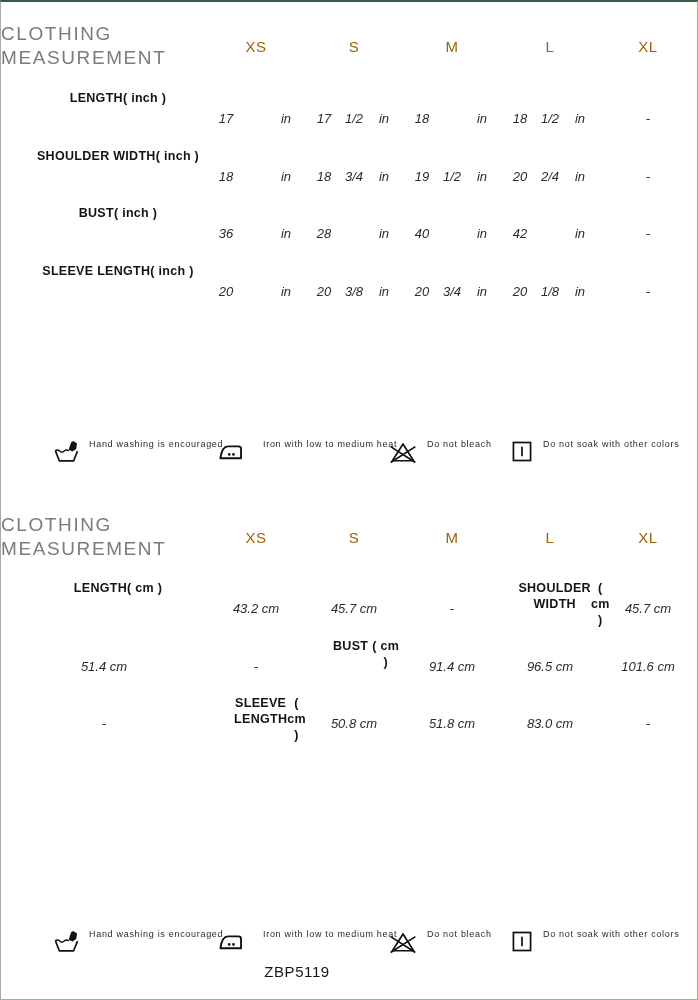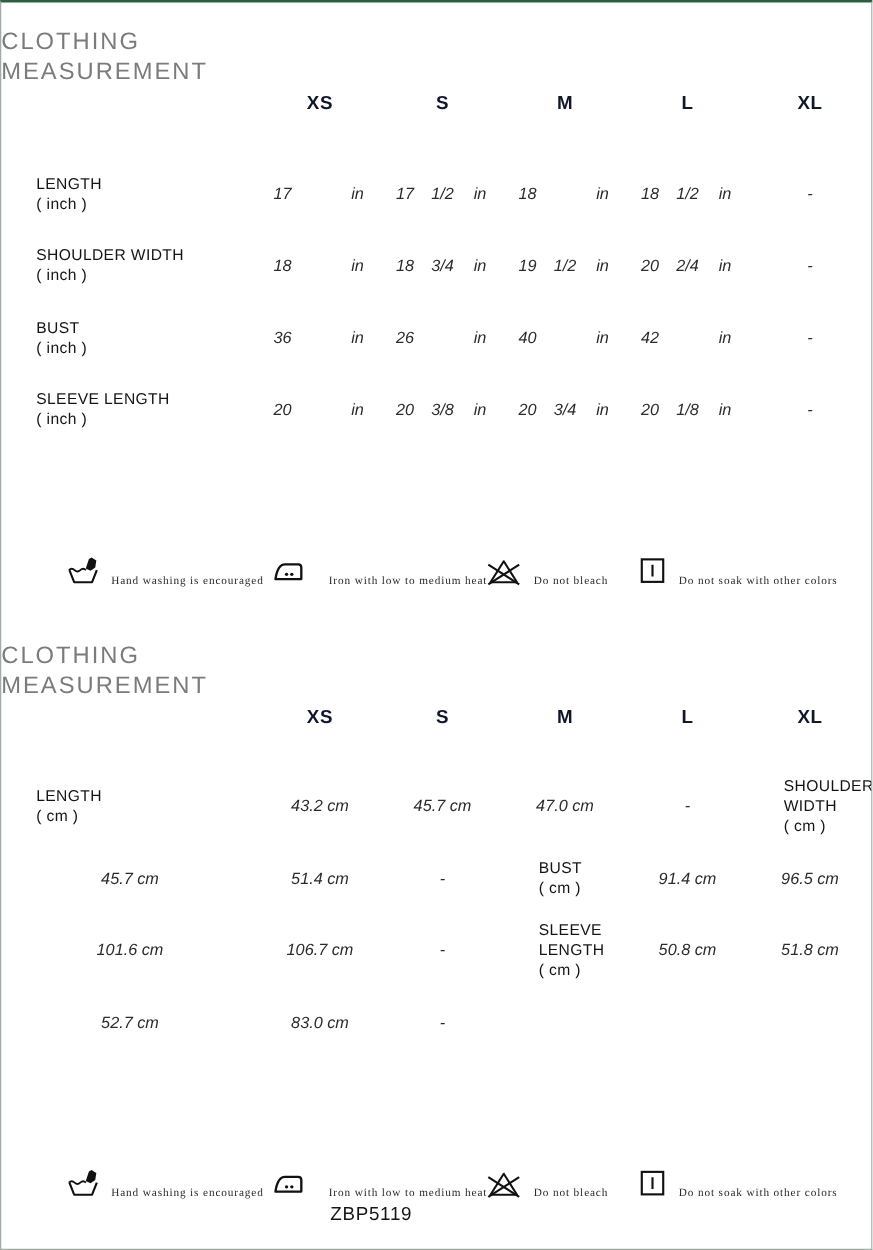--- a/index.html
+++ b/index.html
@@ -12,33 +12,33 @@
   }
   
   .size-table { position:absolute; left:0; width:698px; display:grid;
     grid-template-columns:206px 98px 98px 98px 98px 98px; }
   .t-inch { top:0; }
   .t-cm { top:492px; }
   .table-title { display:flex; flex-direction:column; justify-content:center;
     color:#7b7b7b; font-size:19px; font-weight:300;
     letter-spacing:1.6px; line-height:24px; }
   .hdr-cell { display:flex; align-items:center; justify-content:center;
-    color:#0f172a; font-weight:bold; font-size:15px; letter-spacing:0.5px;margin-top:36px; }
+    color:#a16207; font-weight:normal; font-size:15px; letter-spacing:0.5px; }
   .t-inch .hrow { height:88px; }
   .t-cm .hrow { height:86px; }
   .row-cell { height:57.5px; display:flex; align-items:center; }
-  .row-label { flex-direction:column; align-items:flex-start; justify-content:center;
-    padding-left:28px; font-weight:normal; font-size:12.5px; color:#141414;
-    letter-spacing:0.3px; line-height:16px; }
+  .row-label { flex-direction:row; align-items:flex-start; justify-content:center;
+    padding-left:28px; font-weight:bold; font-size:12.5px; color:#141414;
+    letter-spacing:0.3px; line-height:16px;text-align:center; }
   .val-cell { justify-content:center; font-size:13px; color:#2b2b2b;font-style:italic; }
   .val-cell .w, .val-cell .f, .val-cell .u { width:30px; text-align:center; }
   .dash { text-align:center; }
   
   .care-row { position:absolute; left:0; width:698px; height:30px; }
-  .care-item { position:absolute; top:0; height:30px; display:flex; align-items:flex-end; gap:9px;font-family:Liberation Serif, serif; }
+  .care-item { position:absolute; top:0; height:30px; display:flex; align-items:flex-start; gap:9px; }
   .care-item svg { display:block; }
   .care-label { font-size:9px; color:#2b2b2b; letter-spacing:0.7px; white-space:nowrap; }
   .care-1 { top:437px; }
   .care-2 { top:927px; }
   .ci-0 { left:52px; } .ci-1 { left:216px;gap:19px; } .ci-2 { left:387px; } .ci-3 { left:509px; }
   
   .product-code { position:absolute; top:961px; left:0; width:592px; text-align:center;
     font-size:15px; color:#161616; letter-spacing:0.6px; }
 </style>
 </head>
@@ -116,21 +116,21 @@
     <div class="row-cell row-label">
       <span>BUST</span>
       <span>( inch )</span>
     </div>
     <div class="row-cell val-cell">
       <span class="w">36</span>
         <span class="f"></span>
         <span class="u">in</span>
     </div>
     <div class="row-cell val-cell">
-      <span class="w">26</span>
+      <span class="w">28</span>
         <span class="f"></span>
         <span class="u">in</span>
     </div>
     <div class="row-cell val-cell">
       <span class="w">40</span>
         <span class="f"></span>
         <span class="u">in</span>
     </div>
     <div class="row-cell val-cell">
       <span class="w">42</span>
@@ -222,48 +222,45 @@
     <div class="hdr-cell hrow">M</div>
     <div class="hdr-cell hrow">L</div>
     <div class="hdr-cell hrow">XL</div>
 
     <div class="row-cell row-label">
       <span>LENGTH</span>
       <span>( cm )</span>
     </div>
     <div class="row-cell val-cell">43.2 cm</div>
     <div class="row-cell val-cell">45.7 cm</div>
-    <div class="row-cell val-cell">47.0 cm</div>
     <div class="row-cell val-cell">-</div>
 
     <div class="row-cell row-label">
       <span>SHOULDER WIDTH</span>
       <span>( cm )</span>
     </div>
     <div class="row-cell val-cell">45.7 cm</div>
     <div class="row-cell val-cell">51.4 cm</div>
     <div class="row-cell val-cell">-</div>
 
     <div class="row-cell row-label">
       <span>BUST</span>
       <span>( cm )</span>
     </div>
     <div class="row-cell val-cell">91.4 cm</div>
     <div class="row-cell val-cell">96.5 cm</div>
     <div class="row-cell val-cell">101.6 cm</div>
-    <div class="row-cell val-cell">106.7 cm</div>
     <div class="row-cell val-cell">-</div>
 
     <div class="row-cell row-label">
       <span>SLEEVE LENGTH</span>
       <span>( cm )</span>
     </div>
     <div class="row-cell val-cell">50.8 cm</div>
     <div class="row-cell val-cell">51.8 cm</div>
-    <div class="row-cell val-cell">52.7 cm</div>
     <div class="row-cell val-cell">83.0 cm</div>
     <div class="row-cell val-cell">-</div>
   </div>
 
   <div class="care-row care-2">
     <div class="care-item ci-0">
       <span>
         <svg width="27" height="25" viewBox="0 0 32 27">
           <path d="M3 13 L7.5 24.5 H24.5 L29 13" fill="none" stroke="#111" stroke-width="2" stroke-linejoin="round"></path>
           <path d="M2.5 13 q2.7 -2.6 5.4 0 q2.7 2.6 5.4 0 q2.7 -2.6 5.4 0" fill="none" stroke="#111" stroke-width="1.7"></path>

